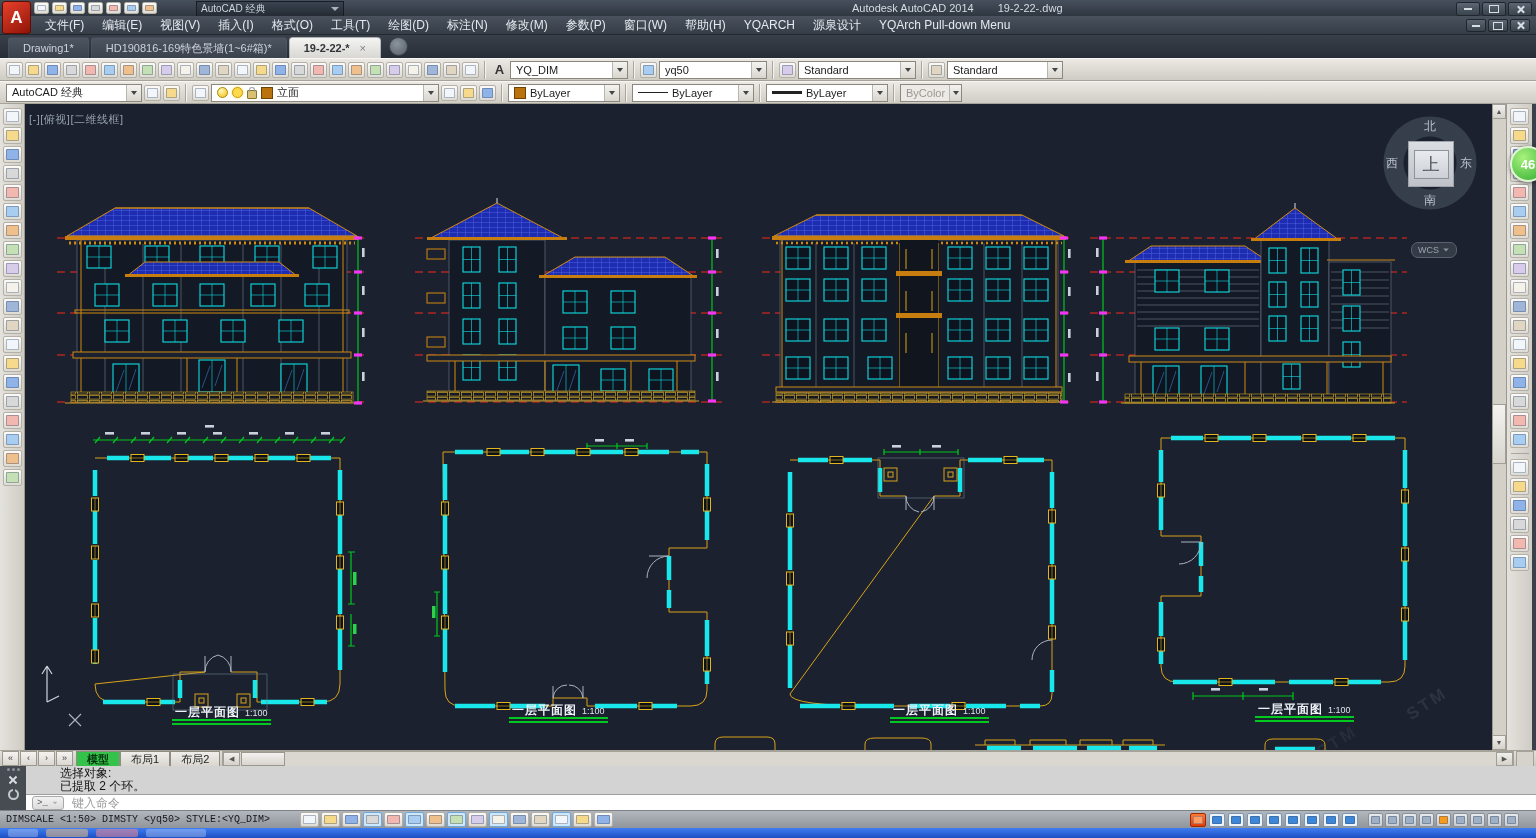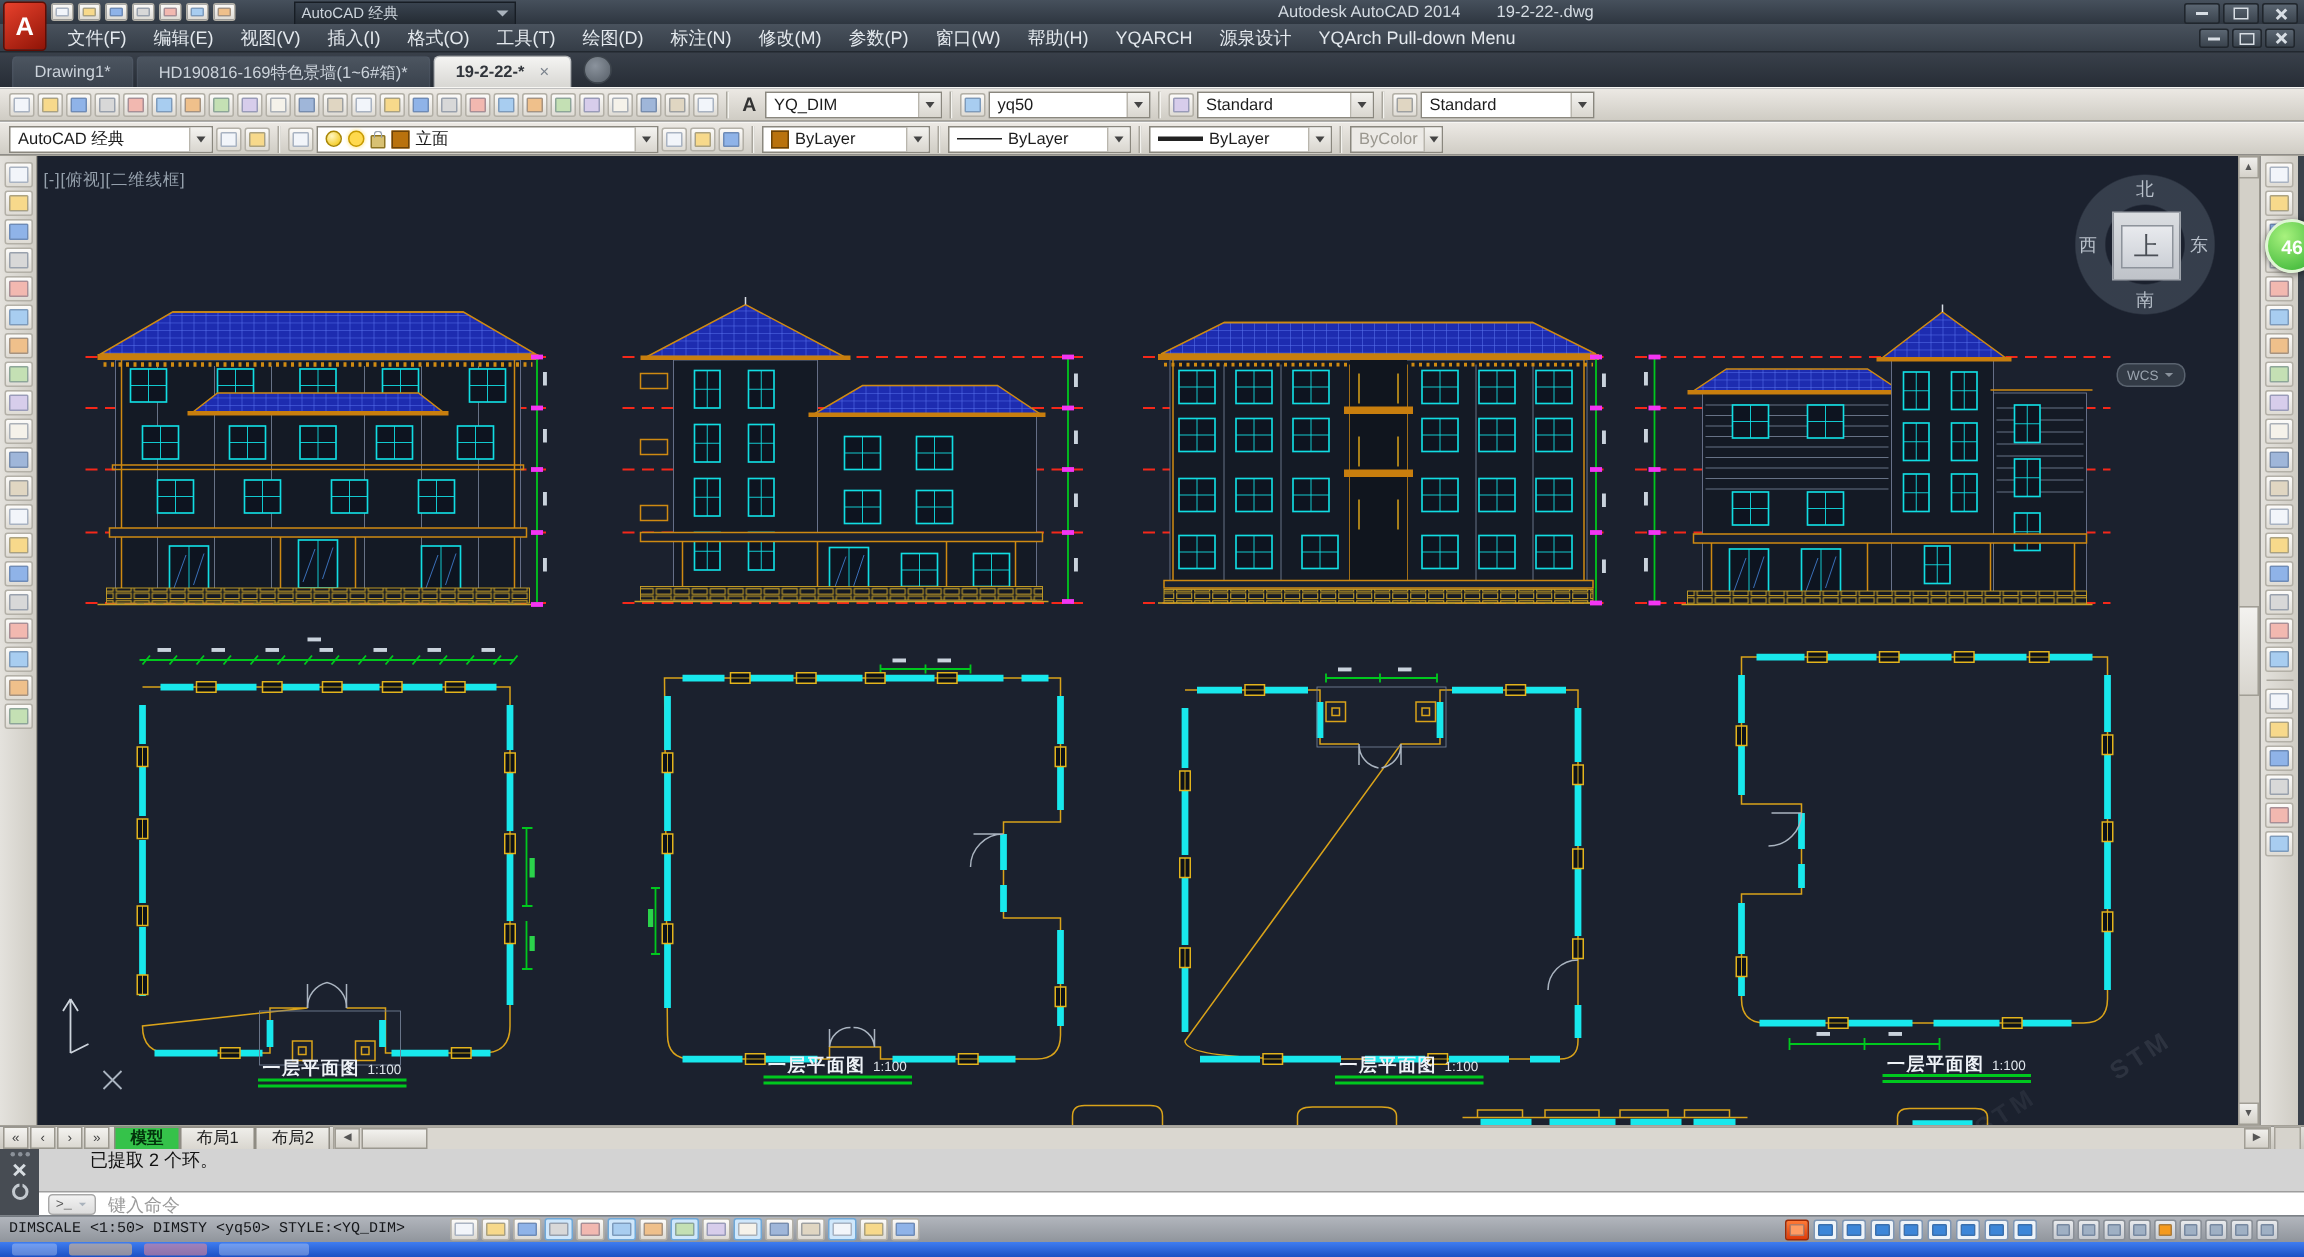--- a/index.html
+++ b/index.html
@@ -860,20 +860,21 @@
   <div id="cmd-grip">
     <div style="display:flex;gap:2px">
         <span class="gdot"></span>
         <span class="gdot"></span>
         <span class="gdot"></span>
       </div>
     <div id="cmd-close"></div>
     <div id="cmd-wrench"></div>
   </div>
   <div id="cmd-hist">
+    <div>选择对象:</div>
     <div>已提取 2 个环。</div>
   </div>
   <div id="cmd-input-row">
     <div id="prompt-chip">
         <span>&gt;_</span>
         <span class="carat" style="transform:scale(.6)"></span>
       </div>
     <input id="cmd-input" type="text" placeholder="键入命令" style="">
   </div>
 </div>

